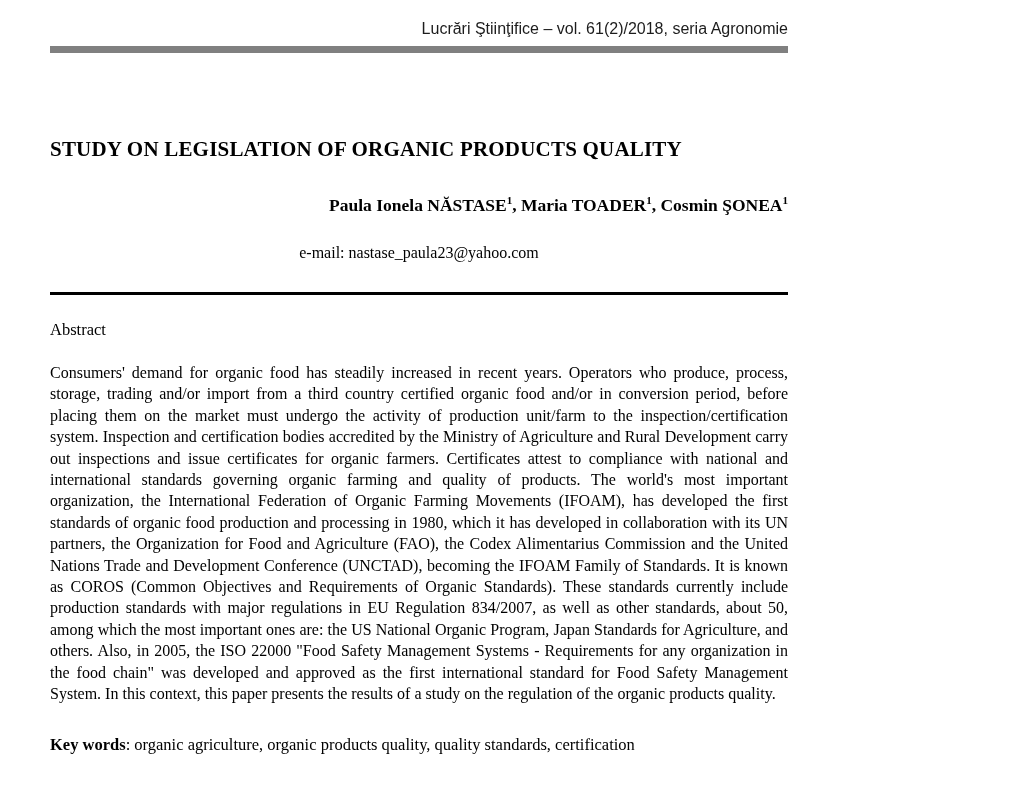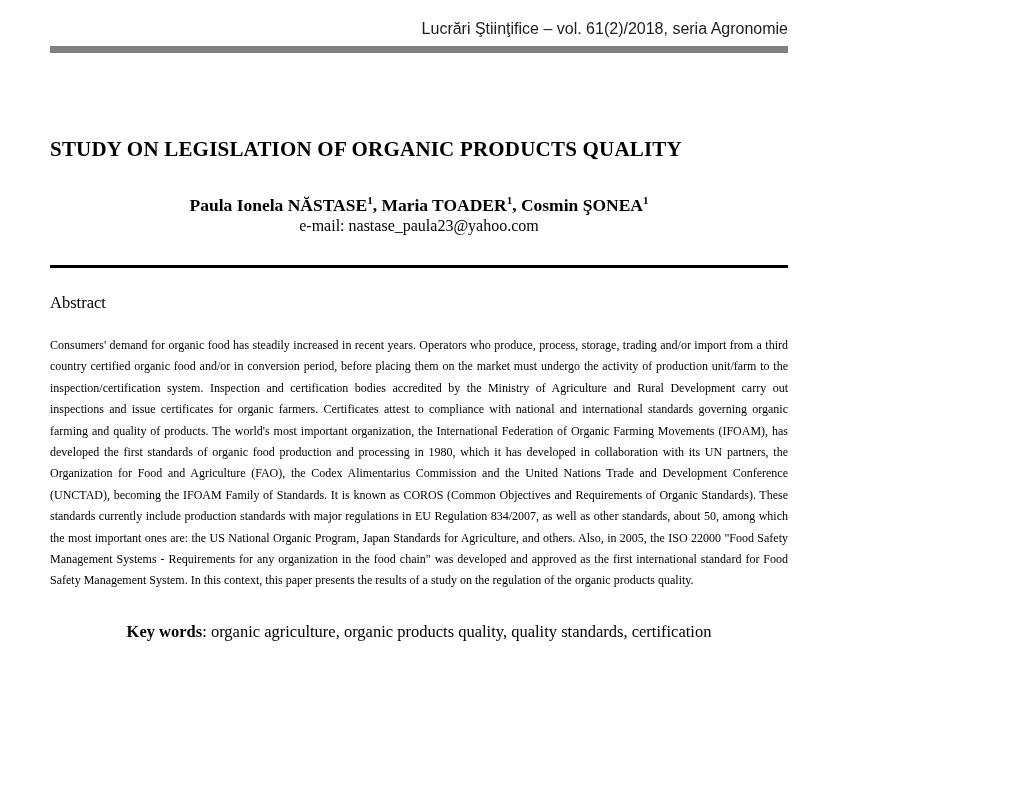--- a/index.html
+++ b/index.html
@@ -35,58 +35,58 @@
   }
   .paper-title {
     margin-top: 84px;
     font-size: 21px;
     font-weight: bold;
     letter-spacing: 0.2px;
     line-height: 24px;
   }
   .authors-line {
     margin-top: 34px;
-    text-align: center;
+    text-align: right;
     font-size: 17.5px;
     font-weight: bold;
     line-height: 21px;
   }
   .authors-line sup {
     font-size: 11px;
     vertical-align: super;
     line-height: 0;
   }
   .email-line {
+    margin-top: 27px;
     text-align: center;
     font-size: 16px;
     line-height: 19px;
   }
   .divider-rule {
     margin-top: 30px;
     height: 3px;
     background: #000000;
     border: none;
   }
   .abstract-heading {
     margin-top: 25px;
     font-size: 16.5px;
     font-weight: normal;
     line-height: 19px;
   }
   .abstract-body {
     margin-top: 23px;
-    font-size: 12px;
+    font-size: 16px;
     line-height: 21.4px;
     text-align: justify;
   }
   .keywords-line {
     margin-top: 30px;
     font-size: 16.5px;
     line-height: 20px;
-    text-align: center;
   }
   .keywords-line .kw-label { font-weight: bold; }
 </style>
 </head>
 <body>
 
 <div class="page">
   <div class="content">
 
     <div class="journal-header">Lucrări Ştiinţifice – vol. 61(2)/2018, seria Agronomie</div>

